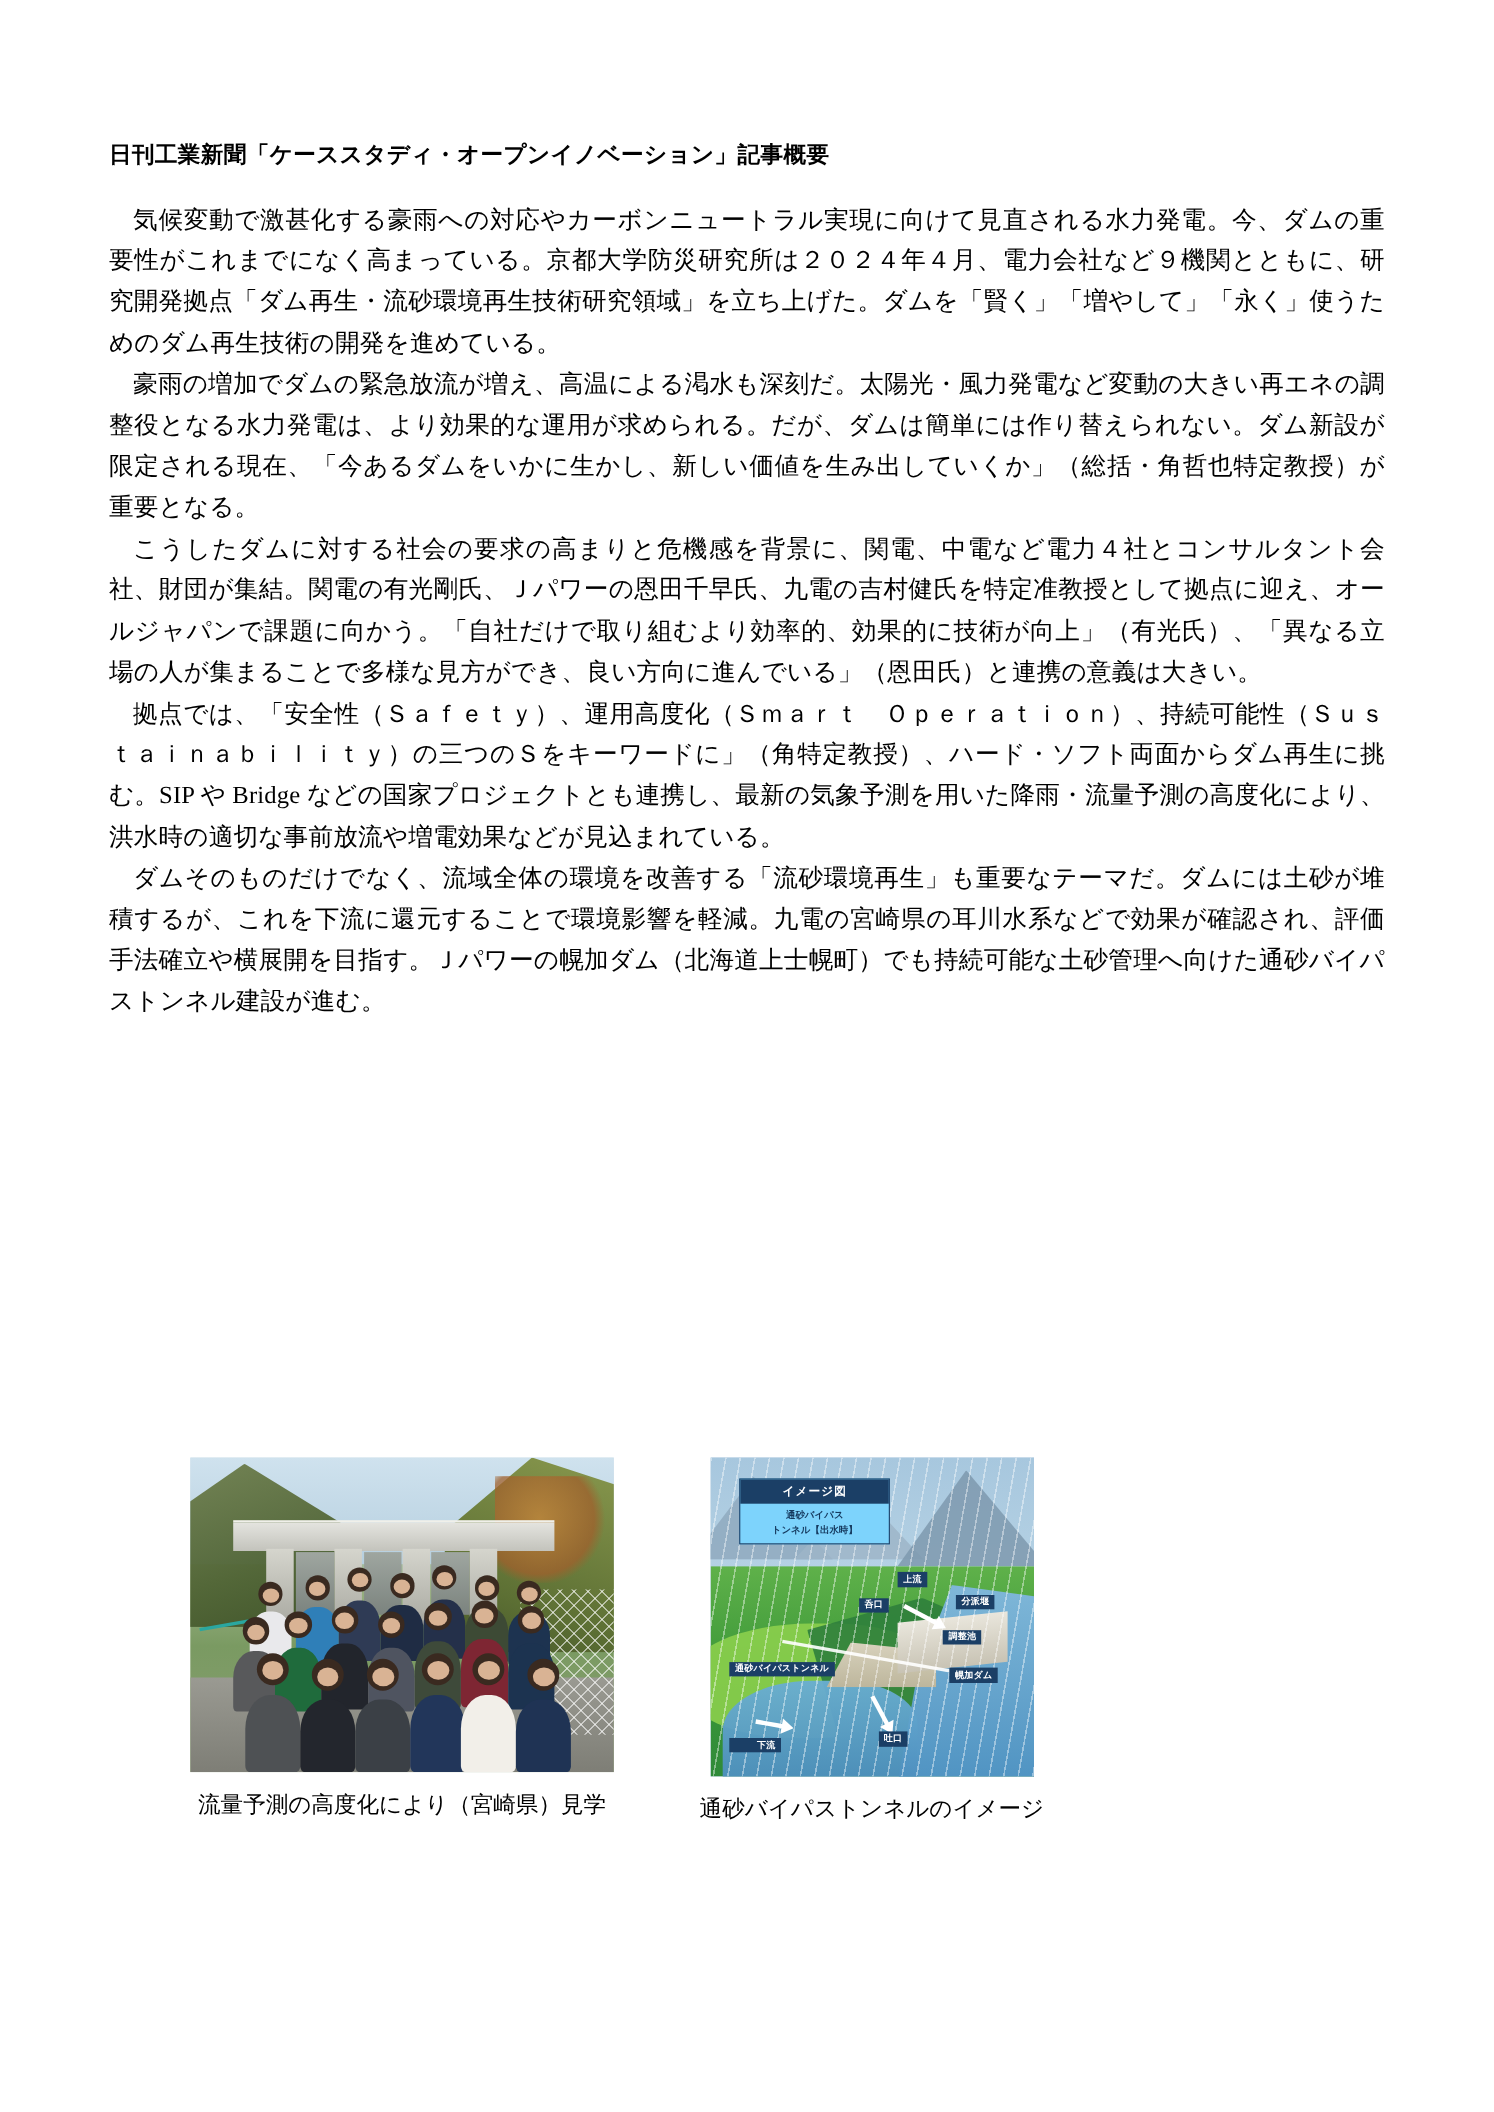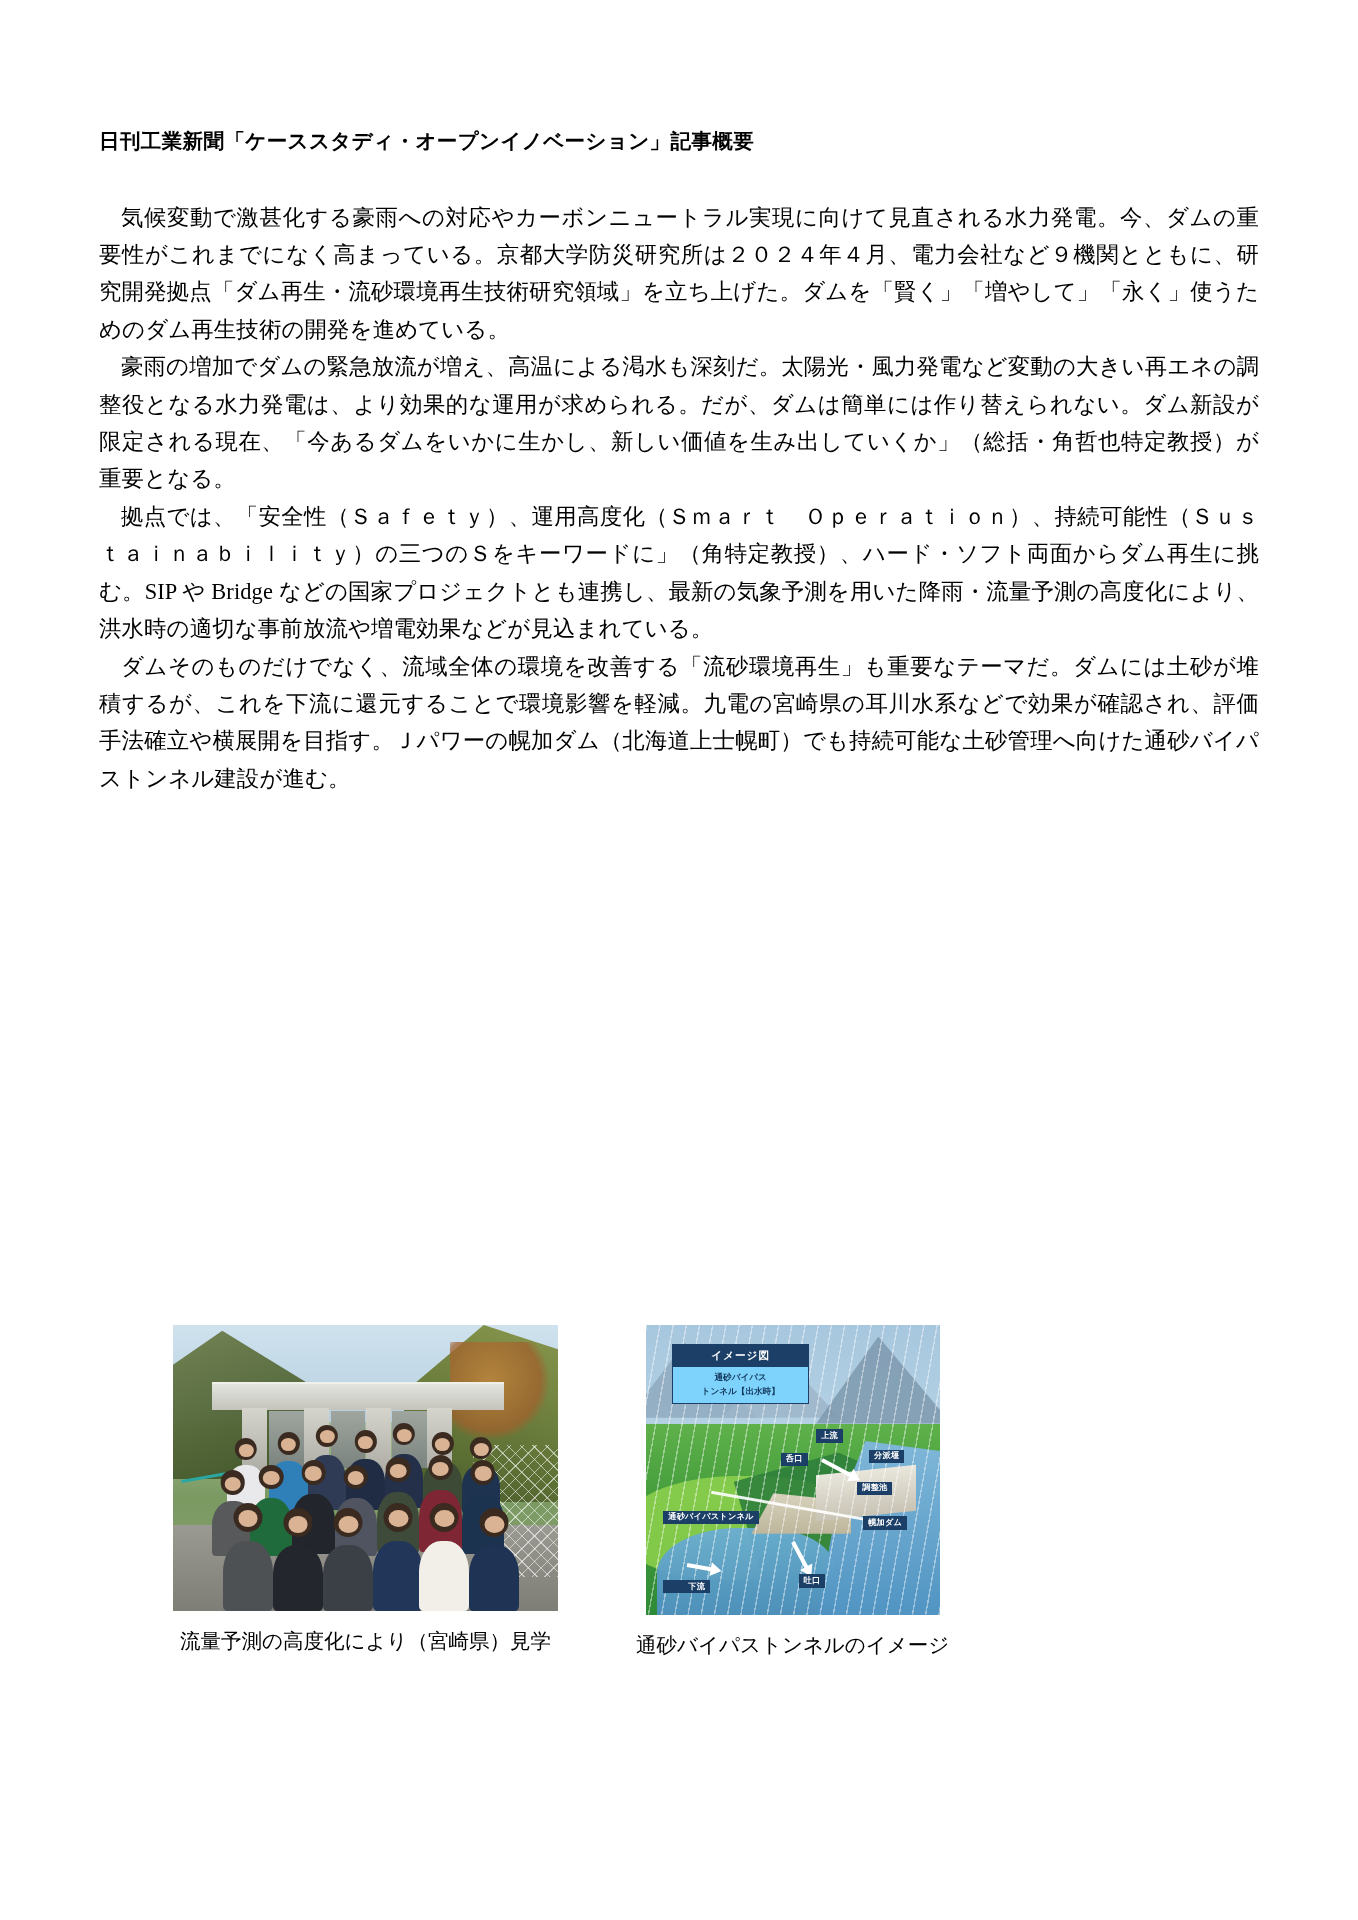--- a/index.html
+++ b/index.html
@@ -40,21 +40,21 @@
     font-size: 20.5px;
     letter-spacing: 0.4px;
     line-height: 1.3;
     color: #000;
     margin: 0 0 0 0;
     white-space: nowrap;
   }
 
   
   .body-block {
-    margin-top: 44px;
+    margin-top: 26px;
   }
   .para {
     font-size: 22.4px;
     line-height: 37.4px;
     text-align: justify;
     text-justify: inter-ideograph;
     text-indent: 22px;
     margin: 0;
     letter-spacing: 0.15px;
     font-family: "Liberation Serif", "DejaVu Serif", serif;
@@ -270,20 +270,21 @@
 
 <div class="page">
 
   <div class="content">
 
     <h1 class="doc-title">日刊工業新聞「ケーススタディ・オープンイノベーション」記事概要</h1>
 
     <div class="body-block">
       <p class="para">気候変動で激甚化する豪雨への対応やカーボンニュートラル実現に向けて見直される水力発電。今、ダムの重要性がこれまでになく高まっている。京都大学防災研究所は２０２４年４月、電力会社など９機関とともに、研究開発拠点「ダム再生・流砂環境再生技術研究領域」を立ち上げた。ダムを「賢く」「増やして」「永く」使うためのダム再生技術の開発を進めている。</p>
       <p class="para">豪雨の増加でダムの緊急放流が増え、高温による渇水も深刻だ。太陽光・風力発電など変動の大きい再エネの調整役となる水力発電は、より効果的な運用が求められる。だが、ダムは簡単には作り替えられない。ダム新設が限定される現在、「今あるダムをいかに生かし、新しい価値を生み出していくか」（総括・角哲也特定教授）が重要となる。</p>
+      <p class="para">こうしたダムに対する社会の要求の高まりと危機感を背景に、関電、中電など電力４社とコンサルタント会社、財団が集結。関電の有光剛氏、Ｊパワーの恩田千早氏、九電の吉村健氏を特定准教授として拠点に迎え、オールジャパンで課題に向かう。「自社だけで取り組むより効率的、効果的に技術が向上」（有光氏）、「異なる立場の人が集まることで多様な見方ができ、良い方向に進んでいる」（恩田氏）と連携の意義は大きい。</p>
       <p class="para">拠点では、「安全性（Ｓａｆｅｔｙ）、運用高度化（Ｓｍａｒｔ　Ｏｐｅｒａｔｉｏｎ）、持続可能性（Ｓｕｓｔａｉｎａｂｉｌｉｔｙ）の三つのＳをキーワードに」（角特定教授）、ハード・ソフト両面からダム再生に挑む。SIP や Bridge などの国家プロジェクトとも連携し、最新の気象予測を用いた降雨・流量予測の高度化により、洪水時の適切な事前放流や増電効果などが見込まれている。</p>
       <p class="para">ダムそのものだけでなく、流域全体の環境を改善する「流砂環境再生」も重要なテーマだ。ダムには土砂が堆積するが、これを下流に還元することで環境影響を軽減。九電の宮崎県の耳川水系などで効果が確認され、評価手法確立や横展開を目指す。Ｊパワーの幌加ダム（北海道上士幌町）でも持続可能な土砂管理へ向けた通砂バイパストンネル建設が進む。</p>
     </div>
 
   </div>
 
   <div class="figures">
 
     <figure class="figure" style="margin:0;">
       <div class="photo">

